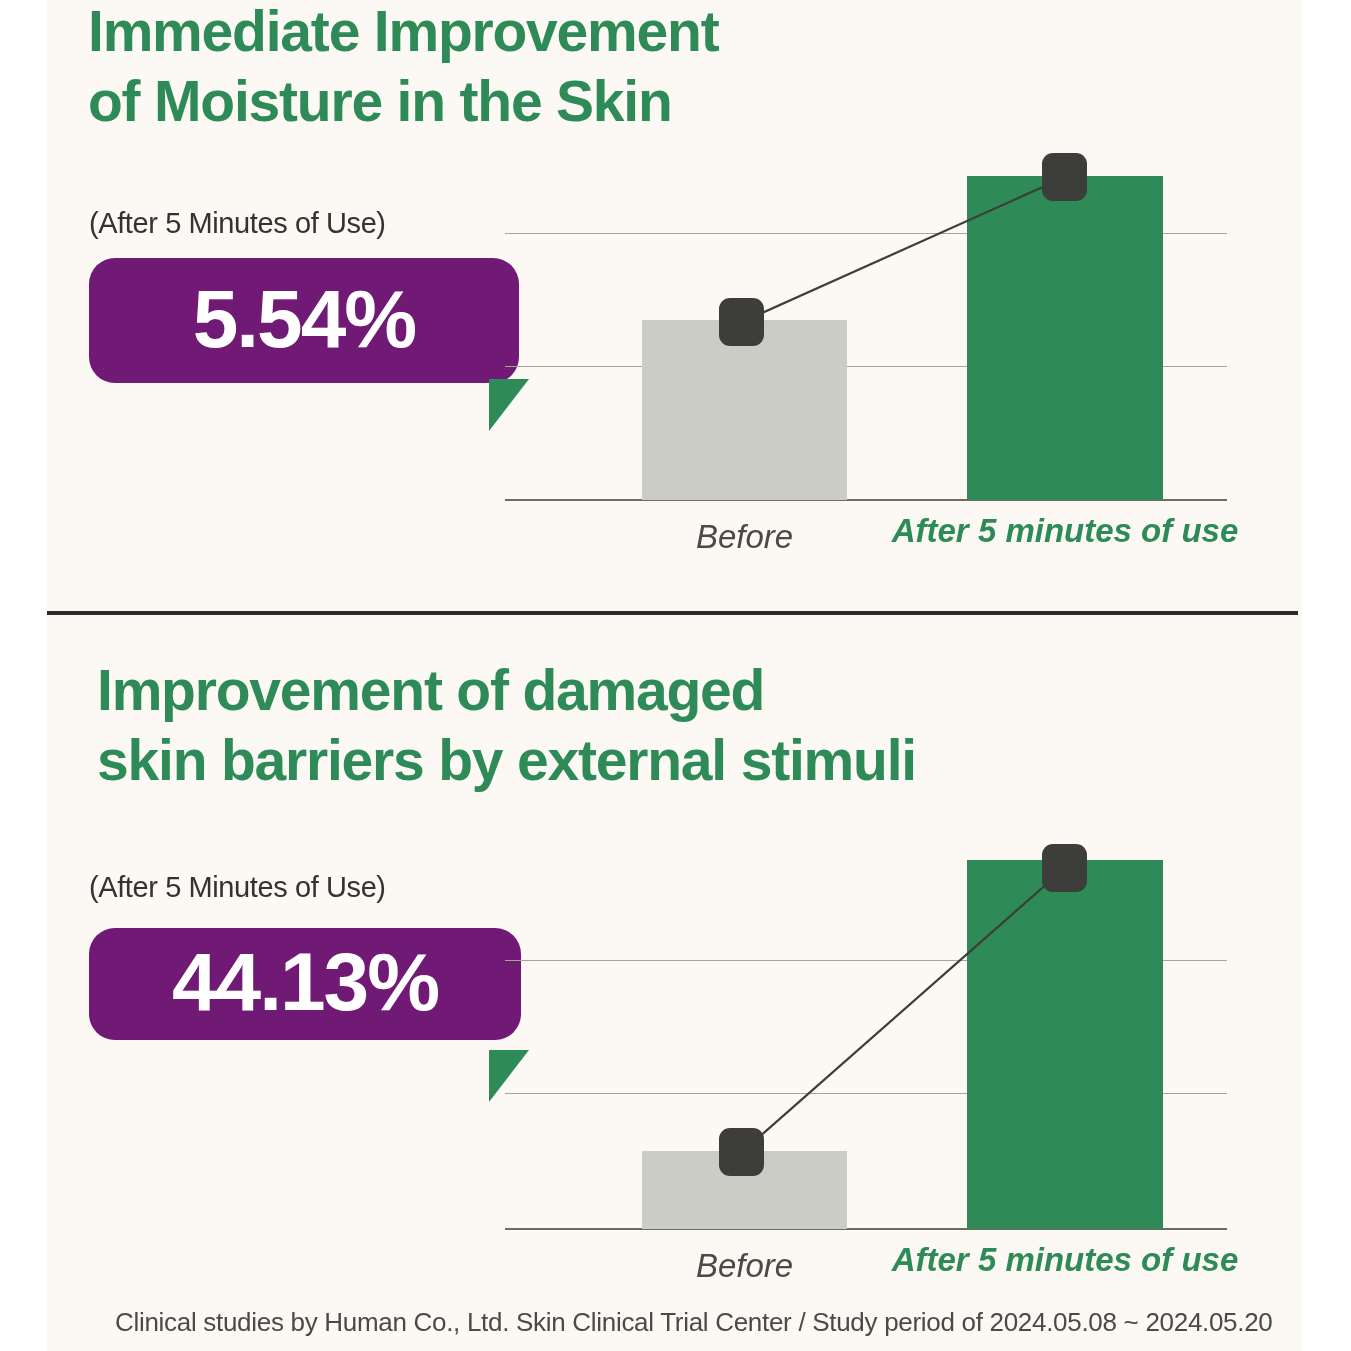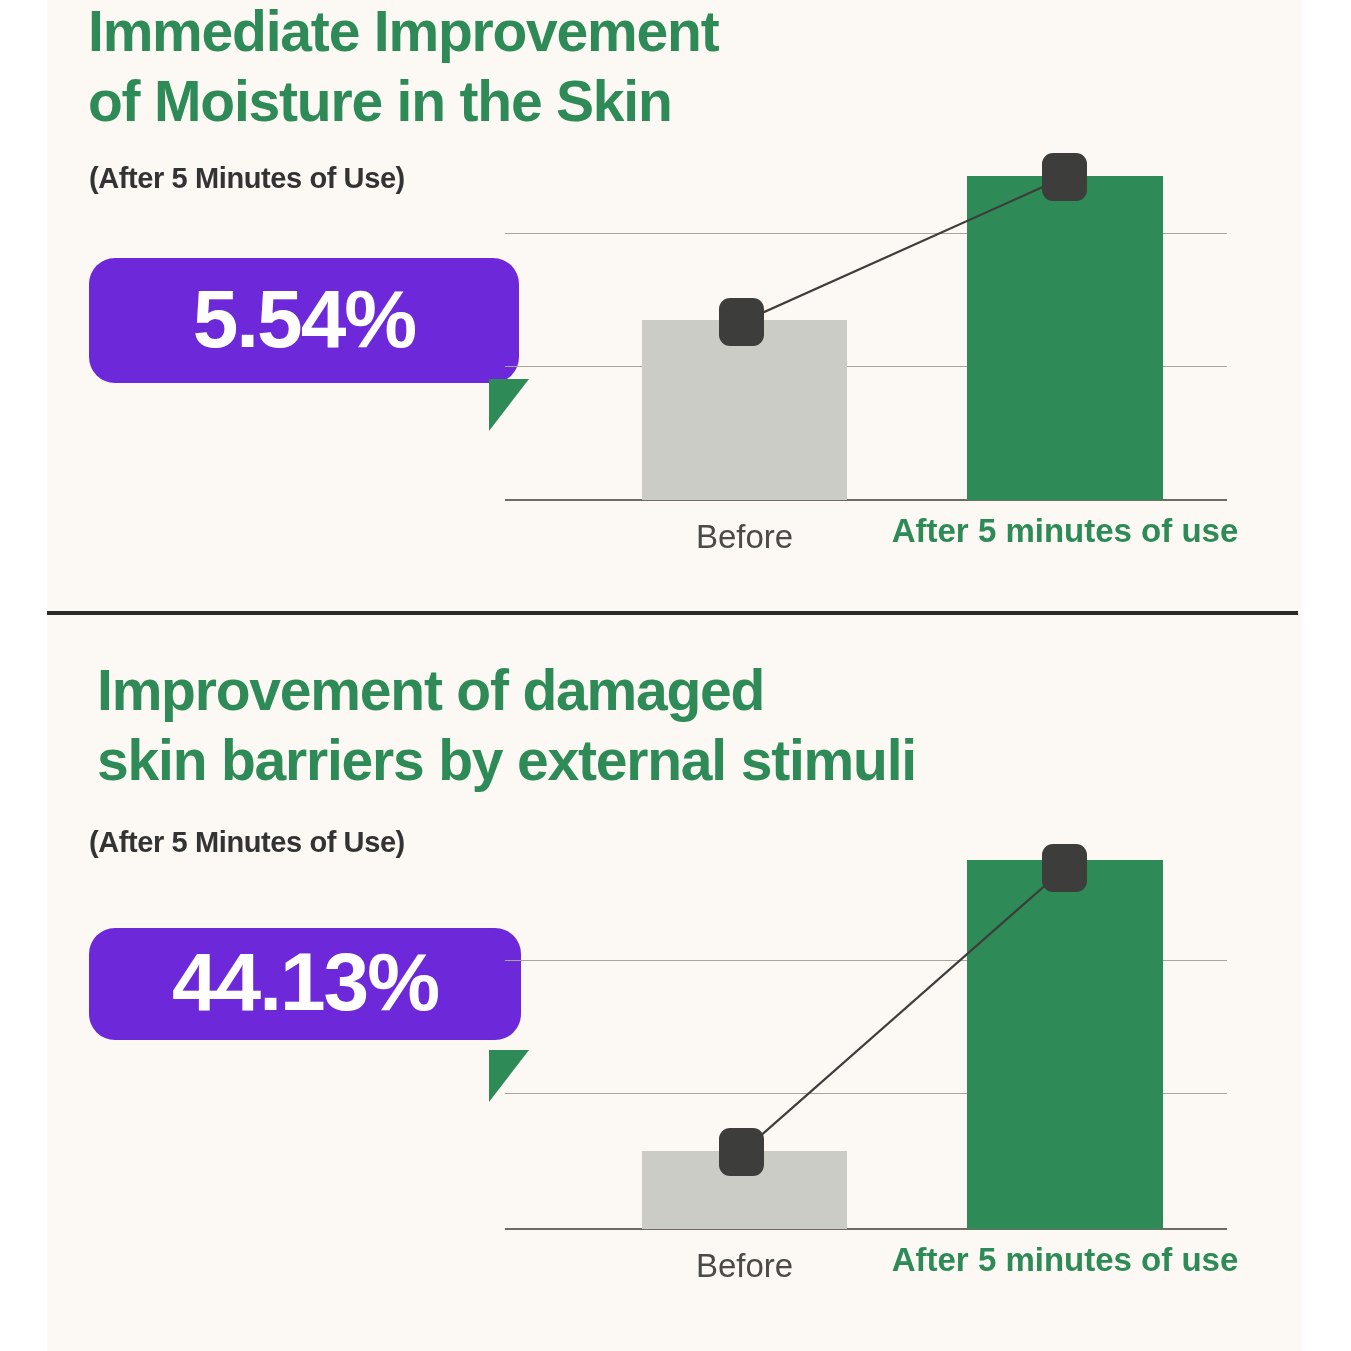--- a/index.html
+++ b/index.html
@@ -27,29 +27,30 @@
     color:#2E8B57;
     font-weight:bold;
     font-size:57px;
     line-height:70px;
     letter-spacing:-1.2px;
     white-space:pre-line;
   }
   .subheading{
     position:absolute;
     color:#333333;
-    font-weight:bold;
+    font-weight:normal;
     font-size:29px;
     letter-spacing:-0.4px;
+    margin-top:45px;
   }
   
   .callout{position:absolute;}
   .callout-box{
     position:absolute;left:0;top:0;
-    background:#6d28d9;
+    background:#701a75;
     border-radius:26px;
     display:flex;align-items:center;justify-content:center;
   }
   .callout-value{
     color:#ffffff;
     font-weight:bold;
     font-size:82px;
     letter-spacing:-2px;
     line-height:1;
     margin-top:-4px;
@@ -79,20 +80,21 @@
     position:absolute;
     width:45px;height:48px;
     background:#3D3D3B;
     border-radius:11px;
   }
   .connector{position:absolute;left:0;top:0;overflow:visible;}
   .axis-label{
     position:absolute;
     text-align:center;
     white-space:nowrap;
+    font-style:italic;
   }
   .label-before{
     color:#4A4A48;
     font-size:33px;
     font-weight:normal;
   }
   .label-after{
     color:#2E8B57;
     font-size:33px;
     font-weight:bold;
@@ -183,15 +185,16 @@
         </svg>
 
         <div class="marker" style="left:214px;top:288px;"></div>
         <div class="marker" style="left:537px;top:4px;"></div>
 
         <div class="axis-label label-before" style="left:137px;top:407px;width:205px;">Before</div>
         <div class="axis-label label-after" style="left:355px;top:401px;width:410px;">After 5 minutes of use</div>
       </div>
     </div>
 
+    <div class="footer" style="left:68px;top:1307px;">Clinical studies by Human Co., Ltd. Skin Clinical Trial Center / Study period of 2024.05.08 ~ 2024.05.20</div>
 
   </div>
 </div>
 
 </body></html>

